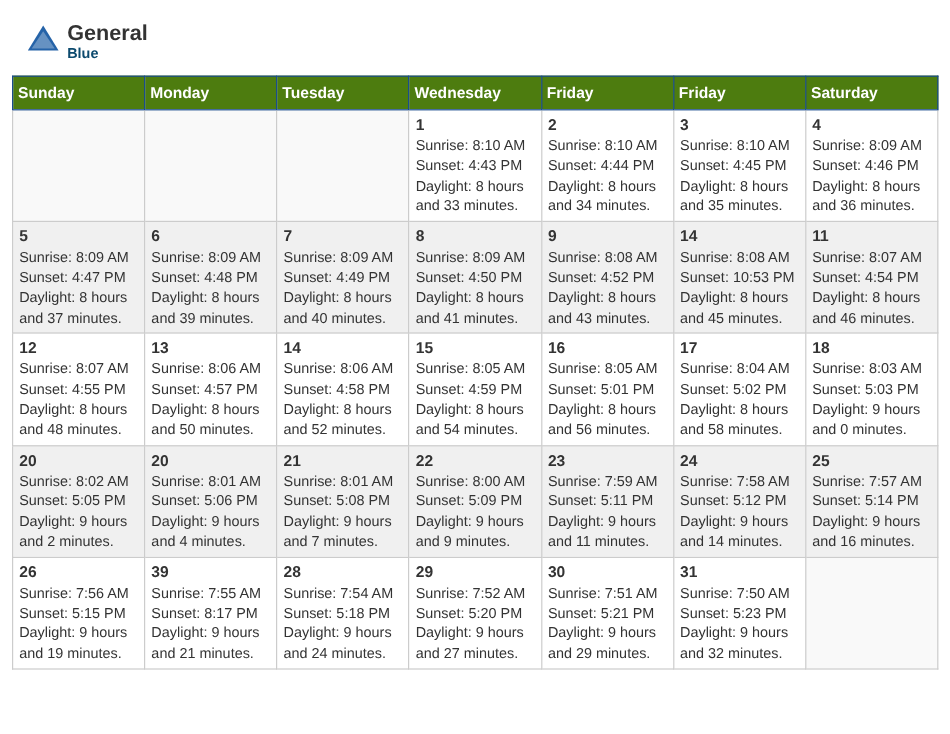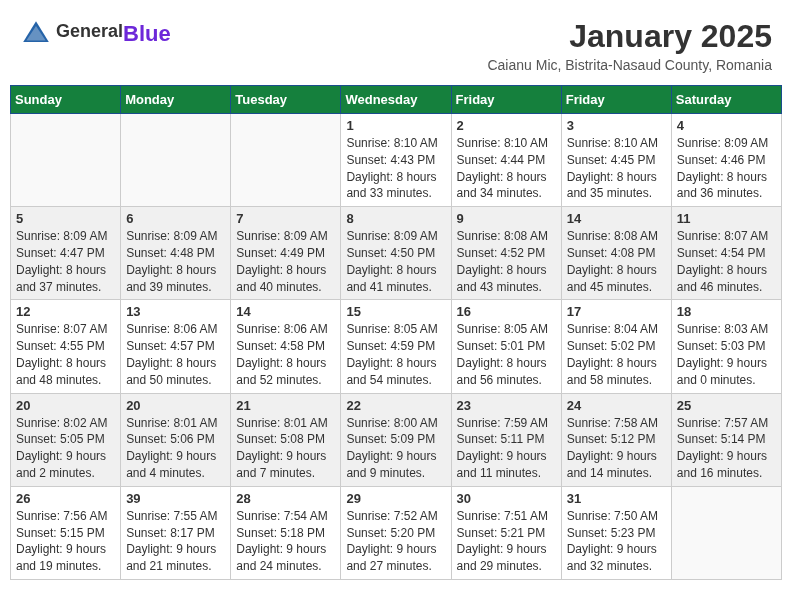--- a/index.html
+++ b/index.html
@@ -15,32 +15,32 @@
       align-items: flex-start;
       justify-content: space-between;
       padding: 8px 10px 4px 10px;
     }
     .logo {
       display: flex;
       align-items: center;
     }
     .logo-text {
       display: flex;
-      flex-direction: row;
+      flex-direction: column;
       line-height: 1.1;
     }
     .logo-general {
       font-size: 18px;
       font-weight: bold;
       color: #333;
     }
     .logo-blue {
-      font-size: 22px;
-      font-weight: bold;
-      color: #6d28d9;
+      font-size: 12px;
+      font-weight: bold;
+      color: #0c4a6e;
     }
     .logo-icon {
       width: 32px;
       height: 32px;
       margin-right: 4px;
     }
     .title-block {
       text-align: right;
     }
     .month-title {
@@ -52,21 +52,21 @@
       font-size: 14px;
       color: #555;
       margin-top: 2px;
     }
     .calendar {
       width: 100%;
       border-collapse: collapse;
       margin-top: 8px;
     }
     .calendar th {
-      background: #15803d;
+      background: #4d7c0f;
       color: #fff;
       font-size: 13px;
       font-weight: bold;
       padding: 6px 4px;
       text-align: left;
       border: 1px solid #1a4d8c;
     }
     .calendar td {
       vertical-align: top;
       border: 1px solid #ccc;
@@ -102,24 +102,20 @@
   <div class="logo">
     <svg class="logo-icon" viewBox="0 0 40 40">
       <polygon points="20,4 36,30 4,30" fill="#2563a8"></polygon>
       <polygon points="20,10 32,28 8,28" fill="#fff" opacity="0.3"></polygon>
     </svg>
     <div class="logo-text">
       <span class="logo-general">General</span>
       <span class="logo-blue">Blue</span>
     </div>
   </div>
-  <div class="title-block">
-    <div class="month-title">January 2025</div>
-    <div class="location-title">Caianu Mic, Bistrita-Nasaud County, Romania</div>
-  </div>
 </div>
 
 <table class="calendar">
   <thead>
     <tr>
     <th>Sunday</th>
         <th>Monday</th>
         <th>Tuesday</th>
         <th>Wednesday</th>
         <th>Friday</th>
@@ -184,21 +180,21 @@
         </td>
         <td>
           <div class="day-number">9</div>
           <div class="day-info">Sunrise: 8:08 AM
 Sunset: 4:52 PM
 Daylight: 8 hours and 43 minutes.</div>
         </td>
         <td>
           <div class="day-number">14</div>
           <div class="day-info">Sunrise: 8:08 AM
-Sunset: 4:08 PM
+Sunset: 10:53 PM
 Daylight: 8 hours and 45 minutes.</div>
         </td>
         <td>
           <div class="day-number">11</div>
           <div class="day-info">Sunrise: 8:07 AM
 Sunset: 4:54 PM
 Daylight: 8 hours and 46 minutes.</div>
         </td>
       </tr>
       <tr>

